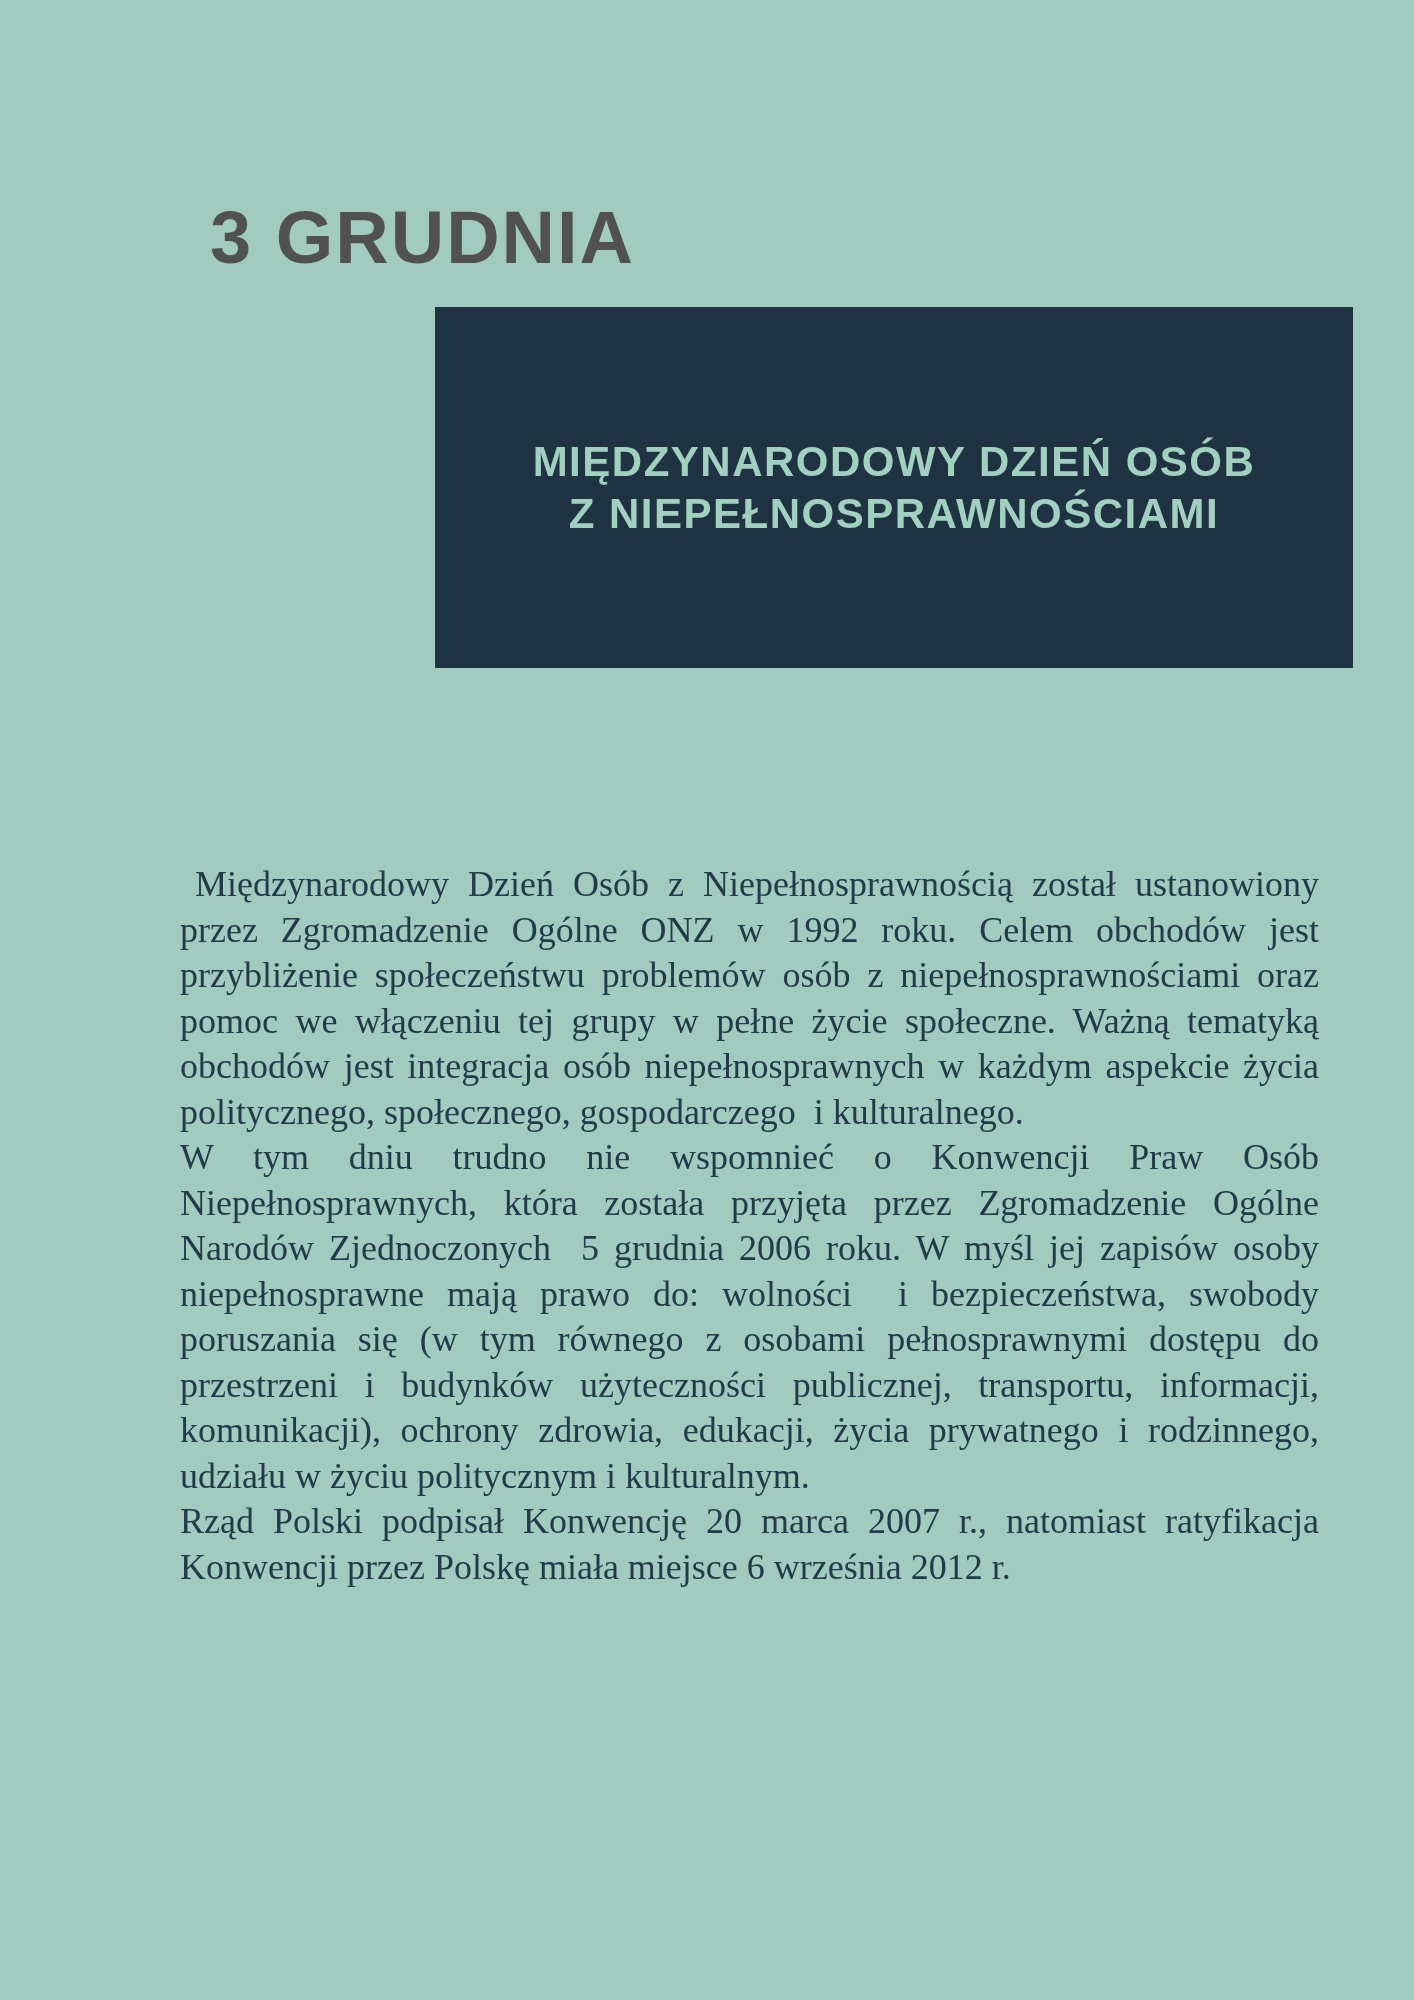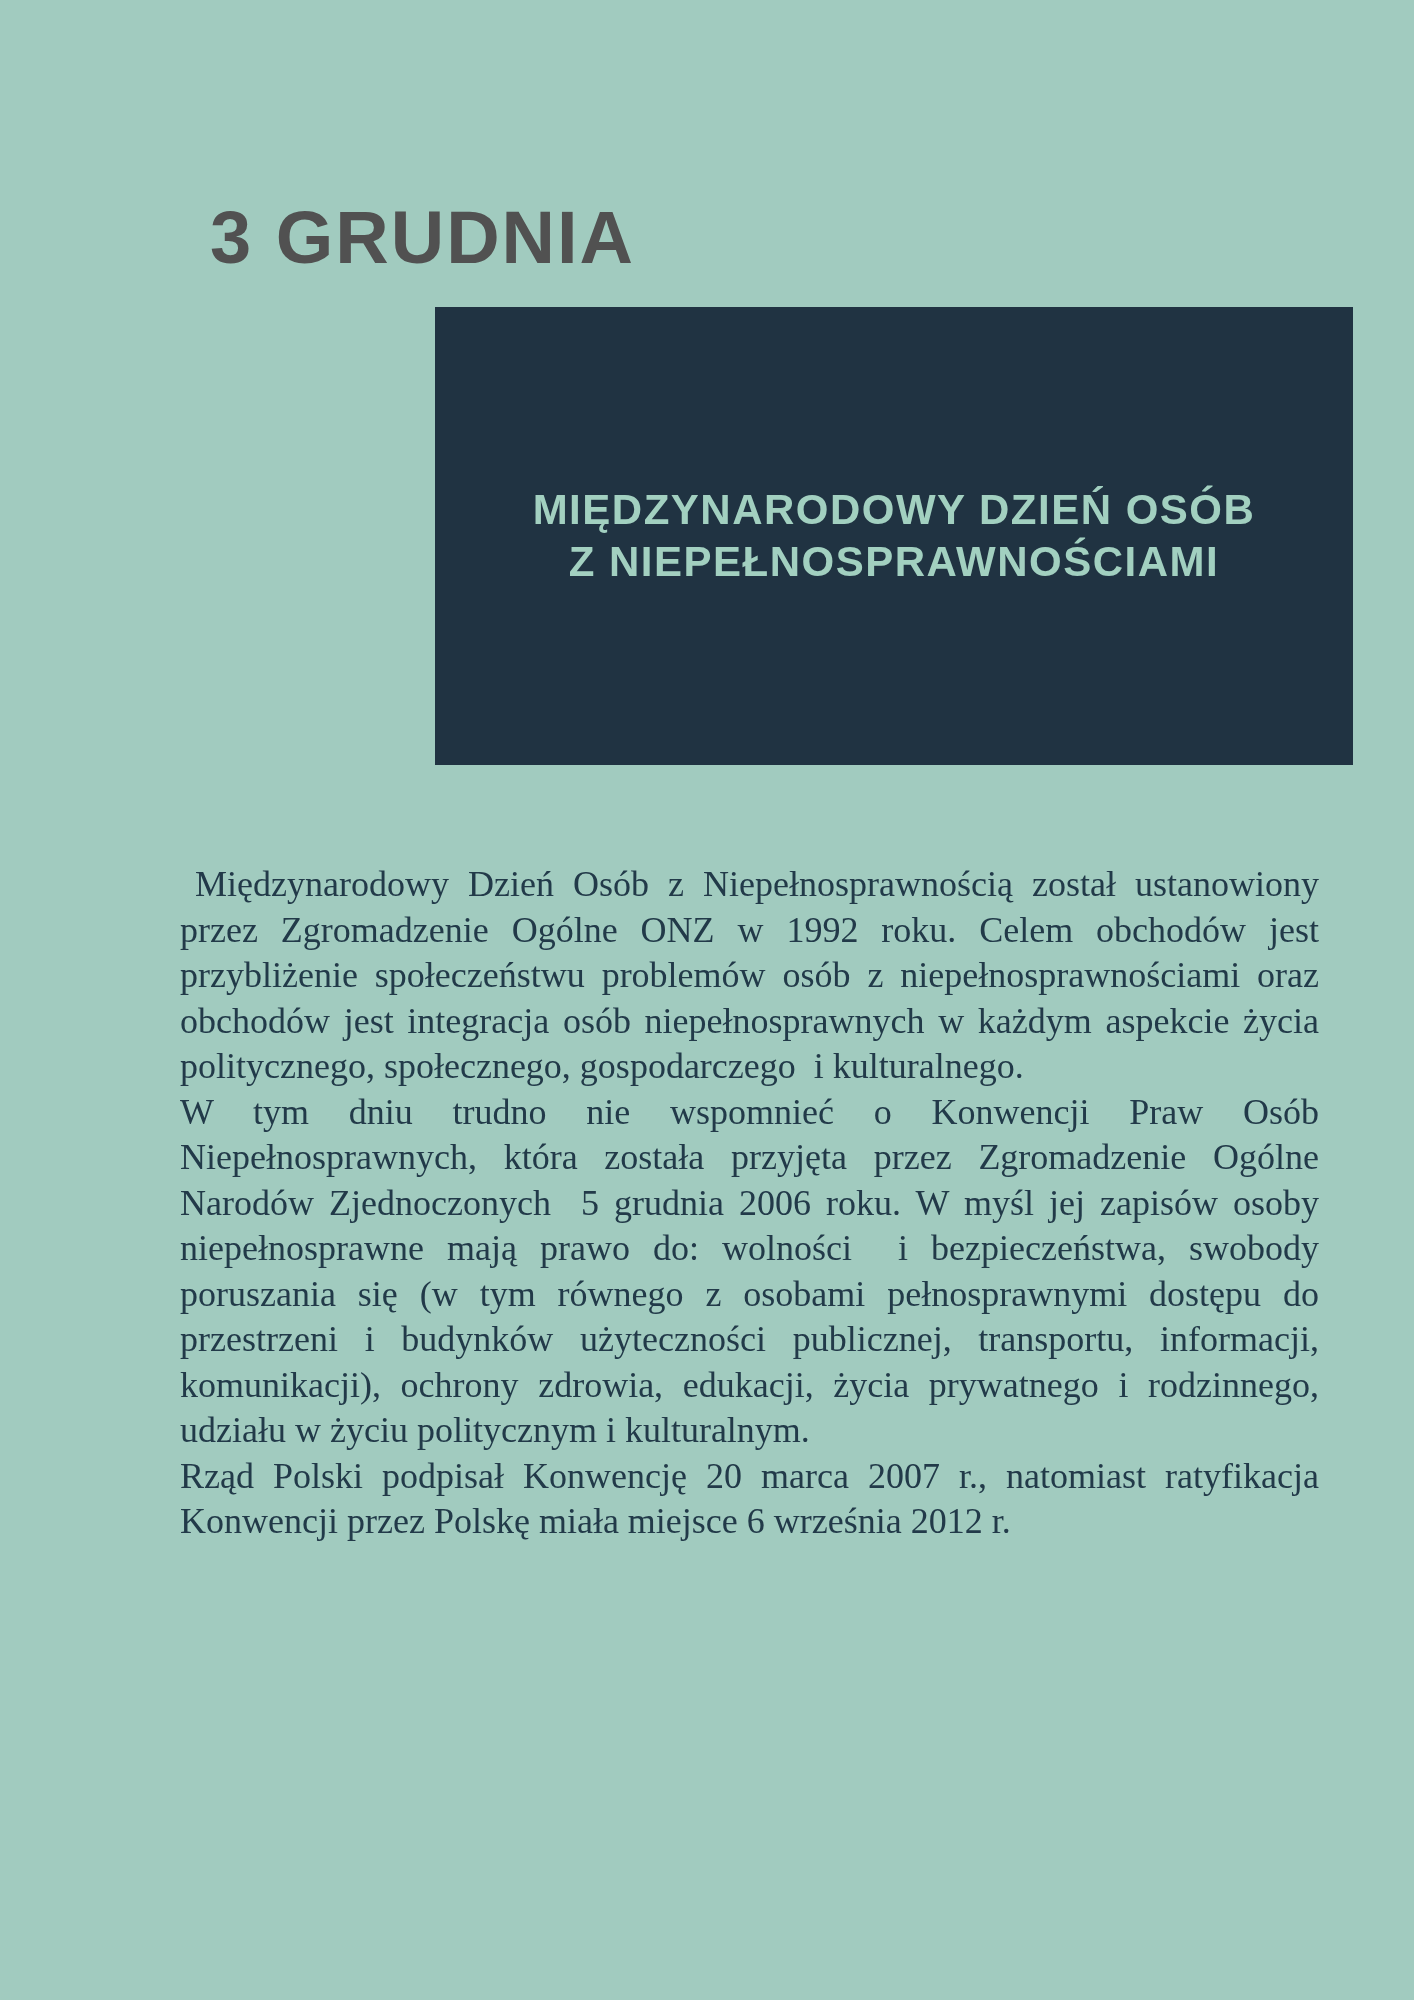--- a/index.html
+++ b/index.html
@@ -25,21 +25,21 @@
     line-height: 74px;
     color: var(--title-color, #515151);
     white-space: nowrap;
   }
 
   .banner {
     position: absolute;
     left: 435px;
     top: 307px;
     width: 918px;
-    height: 458px;
+    height: 361px;
     background: var(--banner-bg, #203342);
     display: flex;
     flex-direction: column;
     align-items: center;
     justify-content: center;
   }
 
   .banner-line {
     font-family: "Liberation Sans", sans-serif;
     font-size: 42px;
@@ -88,20 +88,21 @@
   <div class="banner">
     <div class="banner-line">MIĘDZYNARODOWY DZIEŃ OSÓB</div>
     <div class="banner-line">Z NIEPEŁNOSPRAWNOŚCIAMI</div>
   </div>
 
   <div class="article" id="article">
       <div>
         <div class="text-line indent">Międzynarodowy Dzień Osób z Niepełnosprawnością został ustanowiony</div>
         <div class="text-line">przez Zgromadzenie Ogólne ONZ w 1992 roku. Celem obchodów jest</div>
         <div class="text-line">przybliżenie społeczeństwu problemów osób z niepełnosprawnościami oraz</div>
+        <div class="text-line">pomoc we włączeniu tej grupy w pełne życie społeczne. Ważną tematyką</div>
         <div class="text-line">obchodów jest integracja osób niepełnosprawnych w każdym aspekcie życia</div>
         <div class="text-line lastline">politycznego, społecznego, gospodarczego  i kulturalnego.</div>
       </div>
       <div>
         <div class="text-line">W tym dniu trudno nie wspomnieć o Konwencji Praw Osób</div>
         <div class="text-line">Niepełnosprawnych, która została przyjęta przez Zgromadzenie Ogólne</div>
         <div class="text-line">Narodów Zjednoczonych  5 grudnia 2006 roku. W myśl jej zapisów osoby</div>
         <div class="text-line">niepełnosprawne mają prawo do: wolności  i bezpieczeństwa, swobody</div>
         <div class="text-line">poruszania się (w tym równego z osobami pełnosprawnymi dostępu do</div>
         <div class="text-line">przestrzeni i budynków użyteczności publicznej, transportu, informacji,</div>

